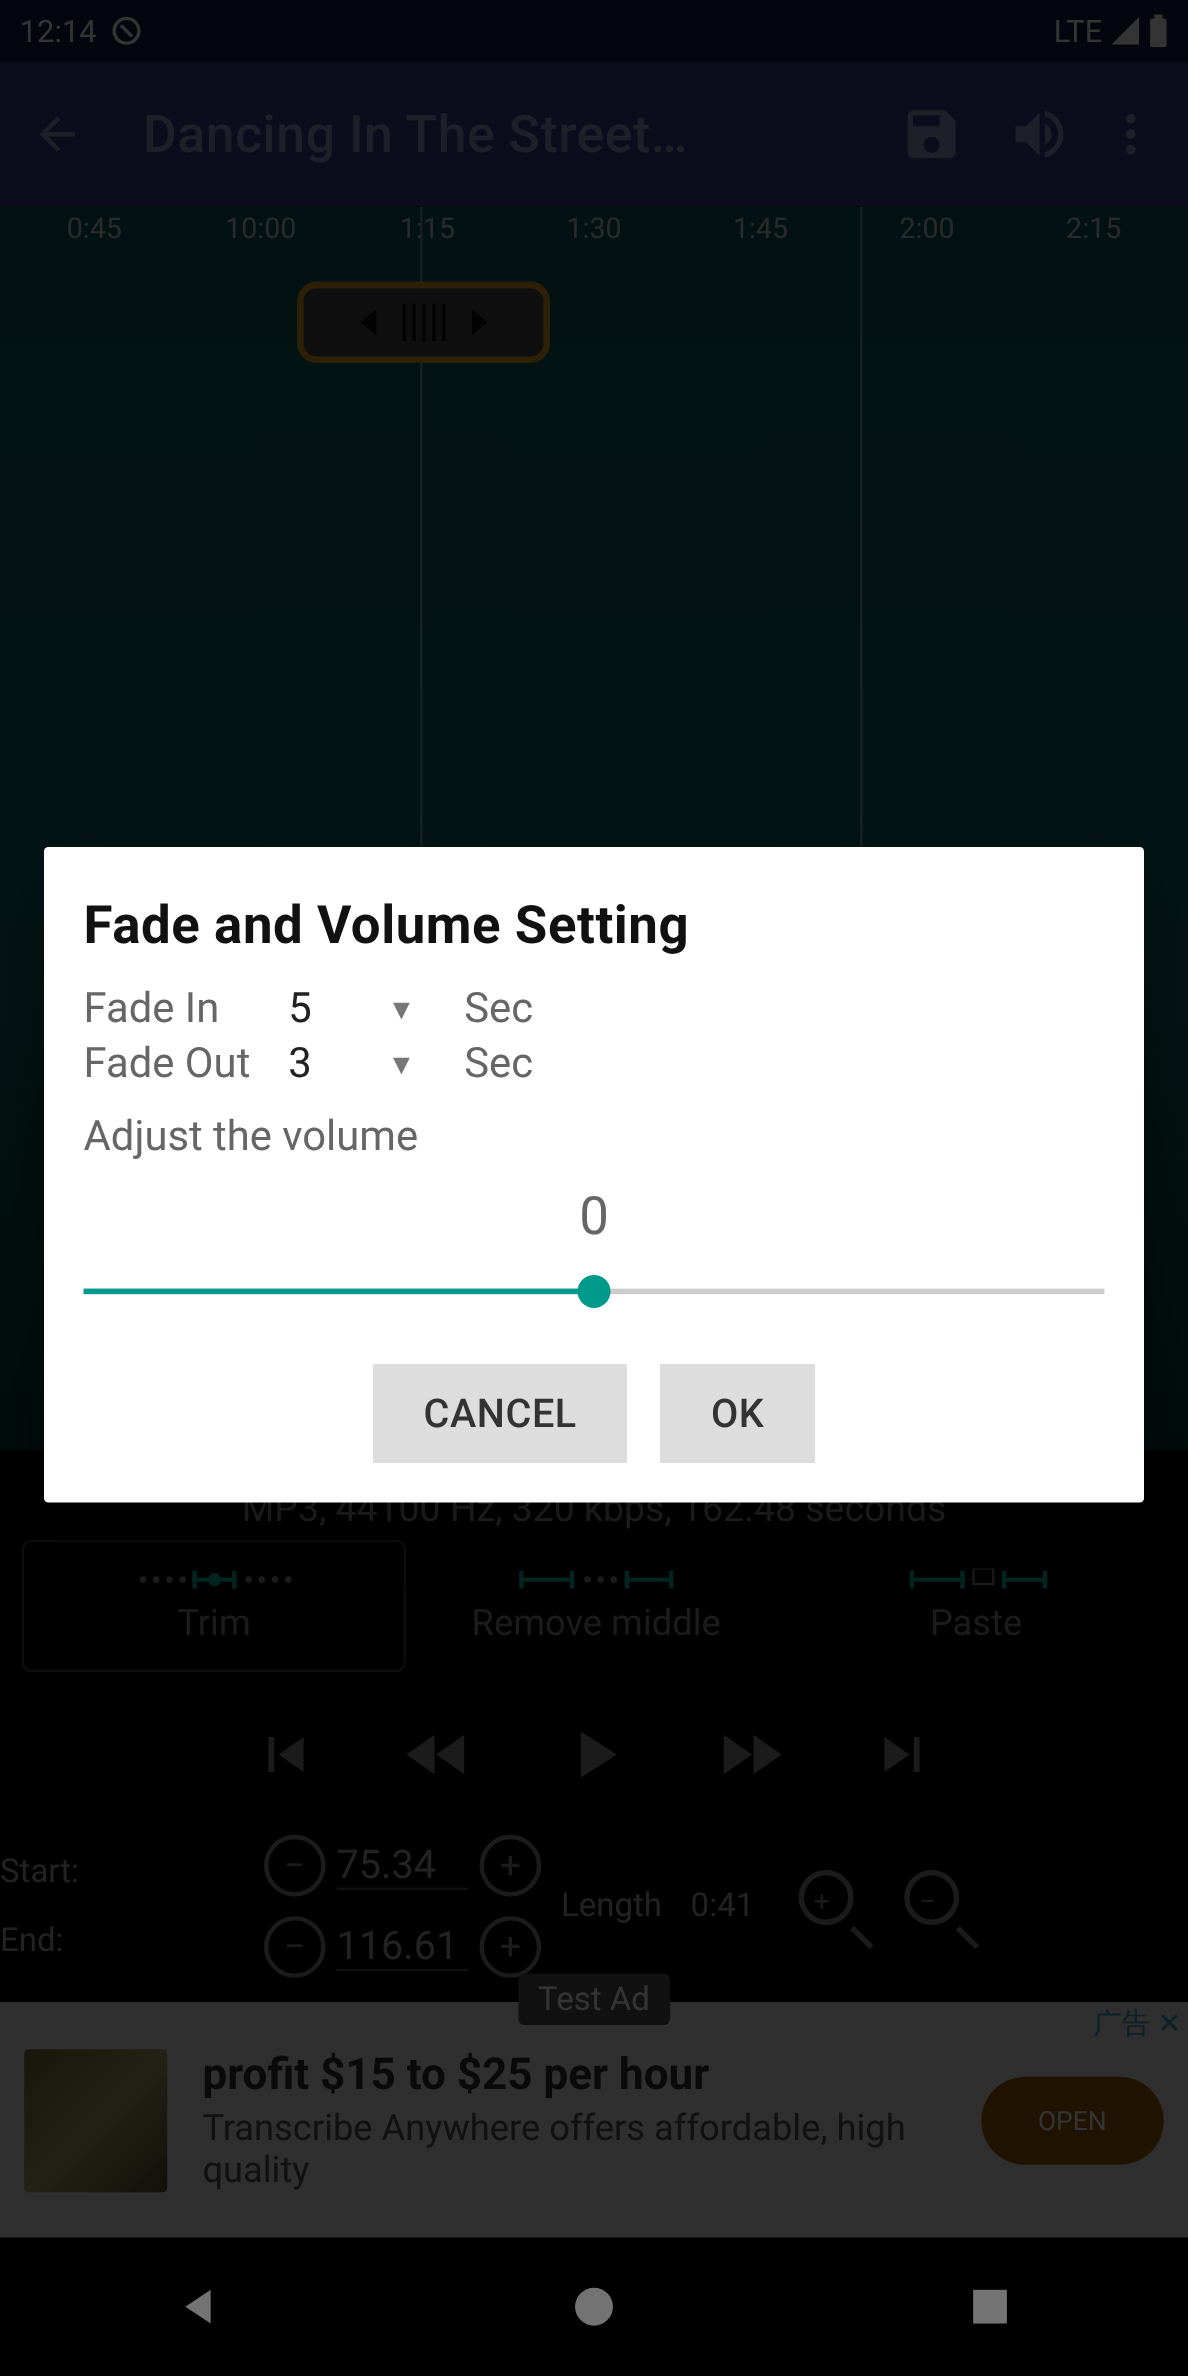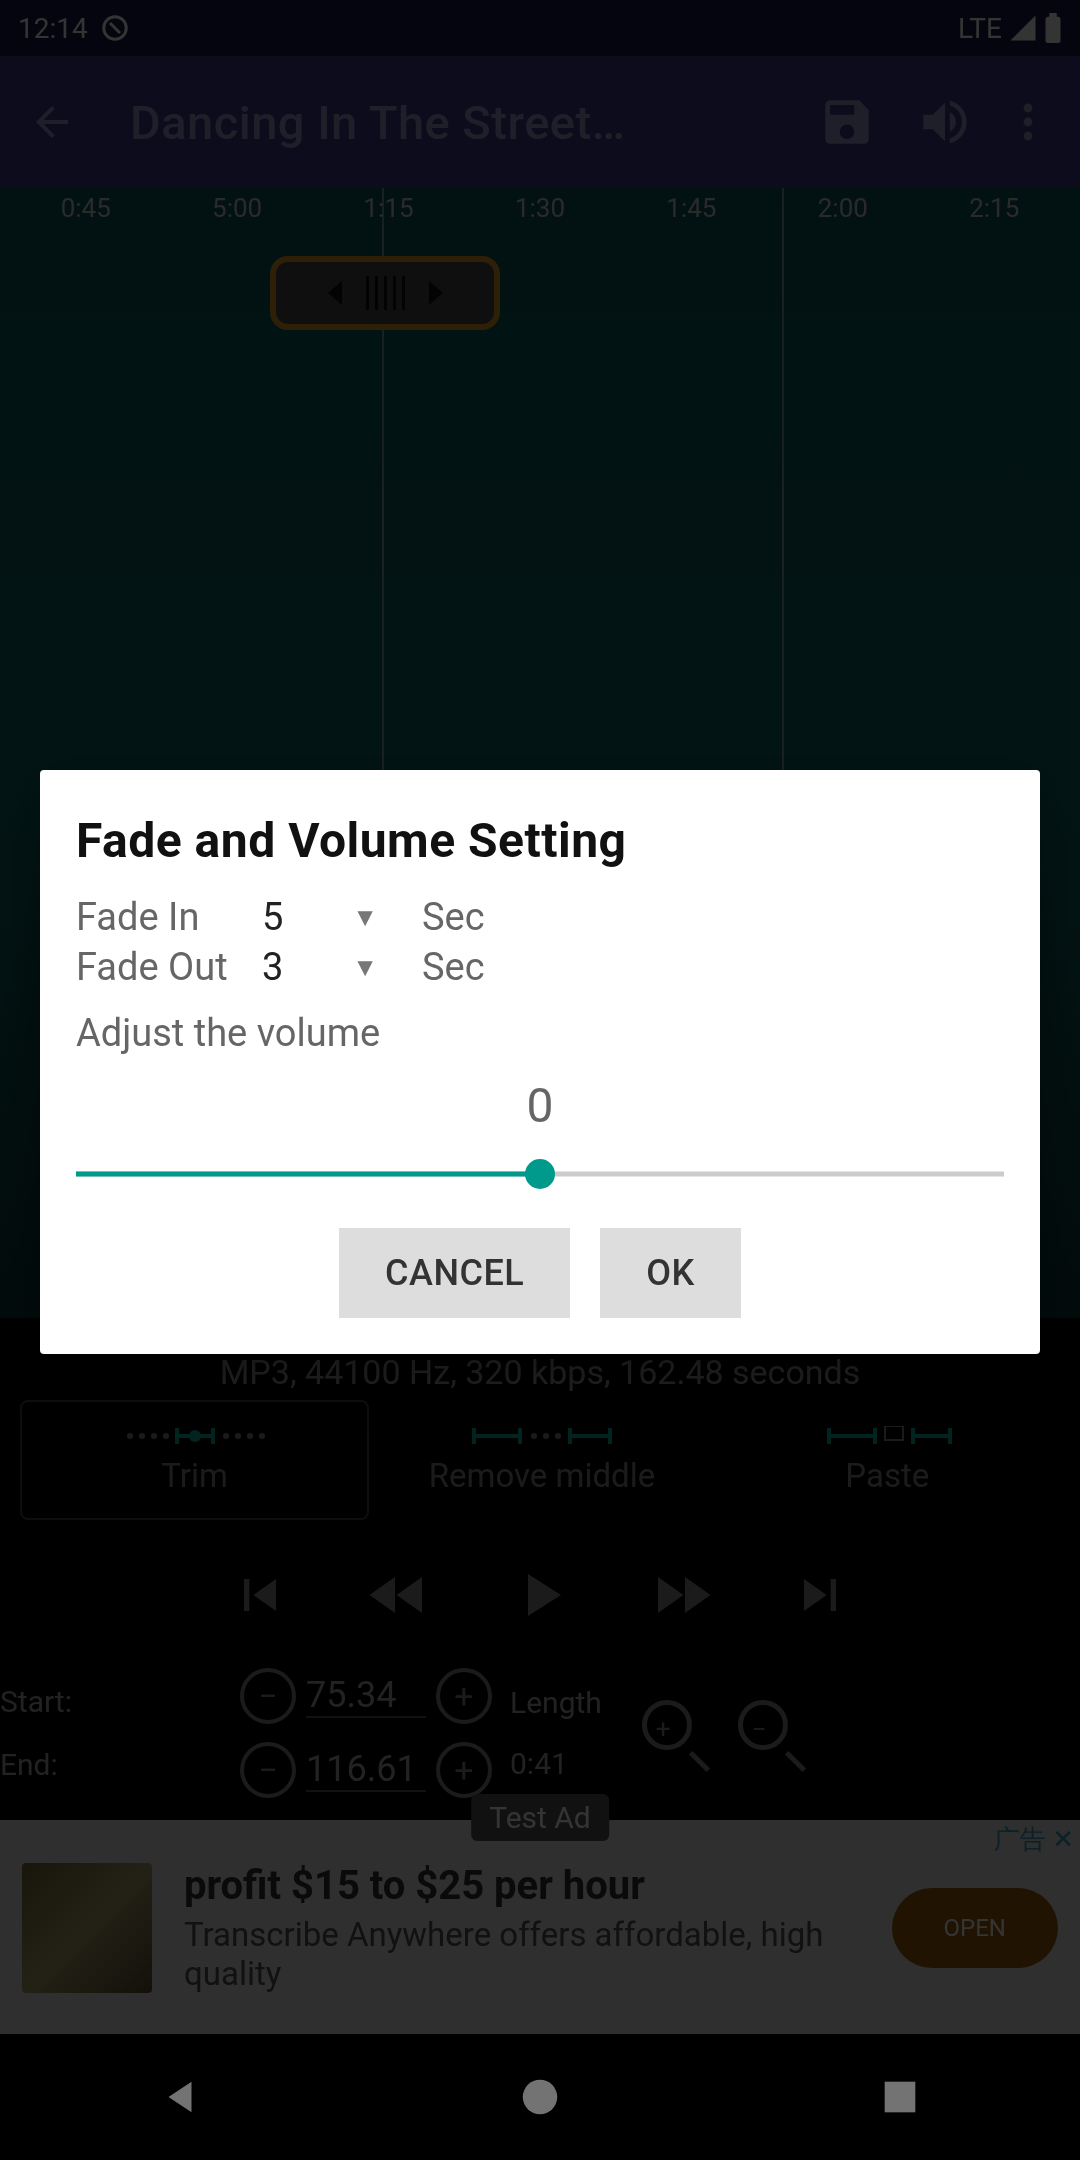--- a/index.html
+++ b/index.html
@@ -36,21 +36,21 @@
 .row .lab { width:178px; color:#666; }
 .row .val { width:60px; color:#222; }
 .row .dd { width:70px; text-align:center; color:#777; font-size:26px; }
 .row .unit { color:#666; margin-left:14px; }
 .adj { font-size:38px; color:#666; margin-top:22px; }
 .vol-val { text-align:center; font-size:48px; color:#666; margin-top:22px; }
 .slider { position:relative; height:60px; margin-top:10px; }
 .slider .track { position:absolute; top:50%; left:0; right:0; height:5px; background:#ccc; transform:translateY(-50%); }
 .slider .fill { position:absolute; top:50%; left:0; width:50%; height:5px; background:#009a8c; transform:translateY(-50%); }
 .slider .thumb { position:absolute; top:50%; left:50%; width:30px; height:30px; background:#009a8c; border-radius:50%; transform:translate(-50%,-50%); }
-.btn-row { display:flex; justify-content:center; gap:30px; margin-top:24px; }
+.btn-row { display:flex; justify-content:center; gap:30px; margin-top:36px; }
 .btn { background:#ddd; color:#333; font-size:36px; font-weight:500; padding:24px 46px; border:none; letter-spacing:.5px; }
 
 
 .info-strip { position:absolute; top:1344px; left:0; right:0; height:56px; color:#aaa; font-size:34px; text-align:center; line-height:56px; }
 
 
 .modes { position:absolute; top:1400px; left:0; right:0; height:120px; display:flex; padding:0 20px; }
 .mode { flex:1; display:flex; flex-direction:column; align-items:center; justify-content:center; color:#888; font-size:33px; gap:10px; }
 .mode.sel { border:2px solid #444; border-radius:8px; }
 .mode-ic { width:160px; height:20px; }
@@ -59,21 +59,21 @@
 .playback { position:absolute; top:1540px; left:0; right:0; height:110px; display:flex; justify-content:center; align-items:center; gap:70px; }
 .playback svg { fill:#888; }
 
 
 .range { position:absolute; top:1665px; left:0; right:0; height:135px; display:flex; align-items:center; color:#aaa; font-size:30px; }
 .range .col1 { width:240px; text-align:left; padding-right:12px; display:flex; flex-direction:column; gap:28px; }
 .range .vals { display:flex; flex-direction:column; gap:18px; }
 .range .vals .rrow { display:flex; align-items:center; gap:10px; }
 .range .vals .num { width:120px; font-size:36px; border-bottom:2px solid transparent; }
 .range .vals .num.u { border-bottom-color:#555; }
-.range .mid { margin-left:18px; display:flex; flex-direction:column; gap:26px; }
+.range .mid { margin-left:18px; display:flex; flex-direction:row; gap:26px; }
 .range .zoom { display:flex; gap:30px; margin-left:40px; }
 .circ-ic { width:56px; height:56px; border:4px solid #888; border-radius:50%; display:flex; align-items:center; justify-content:center; color:#888; font-size:34px; line-height:1; }
 .mag { width:66px; height:66px; position:relative; }
 .mag .c { width:50px; height:50px; border:5px solid #888; border-radius:50%; position:absolute; }
 .mag .h { width:25px; height:5px; background:#888; position:absolute; bottom:2px; right:-4px; transform:rotate(45deg); }
 .mag .s { position:absolute; top:14px; left:14px; color:#888; font-size:26px; }
 
 
 .ad { position:absolute; top:1820px; left:0; right:0; height:215px; background:#e8e8e8; display:flex; align-items:center; padding:18px 22px; gap:32px; }
 .ad-badge { position:absolute; top:-26px; left:50%; transform:translateX(-50%); background:#555; color:#fff; padding:6px 18px; border-radius:6px; font-size:30px; }
@@ -130,21 +130,21 @@
     <svg width="48" height="48" viewBox="0 0 24 24" class="icon-svg">
         <circle cx="12" cy="5" r="2.2"></circle>
         <circle cx="12" cy="12" r="2.2"></circle>
         <circle cx="12" cy="19" r="2.2"></circle>
       </svg>
   </div>
 
   <div class="waveform">
     <div class="timeline">
       <span>0:45</span>
-      <span>5:00</span>
+      <span>10:00</span>
       <span>1:15</span>
       <span>1:30</span>
       <span>1:45</span>
       <span>2:00</span>
       <span>2:15</span>
     </div>
     <div class="vline a"></div>
     <div class="vline b"></div>
     <div class="handle">
       <div class="tri l"></div>

